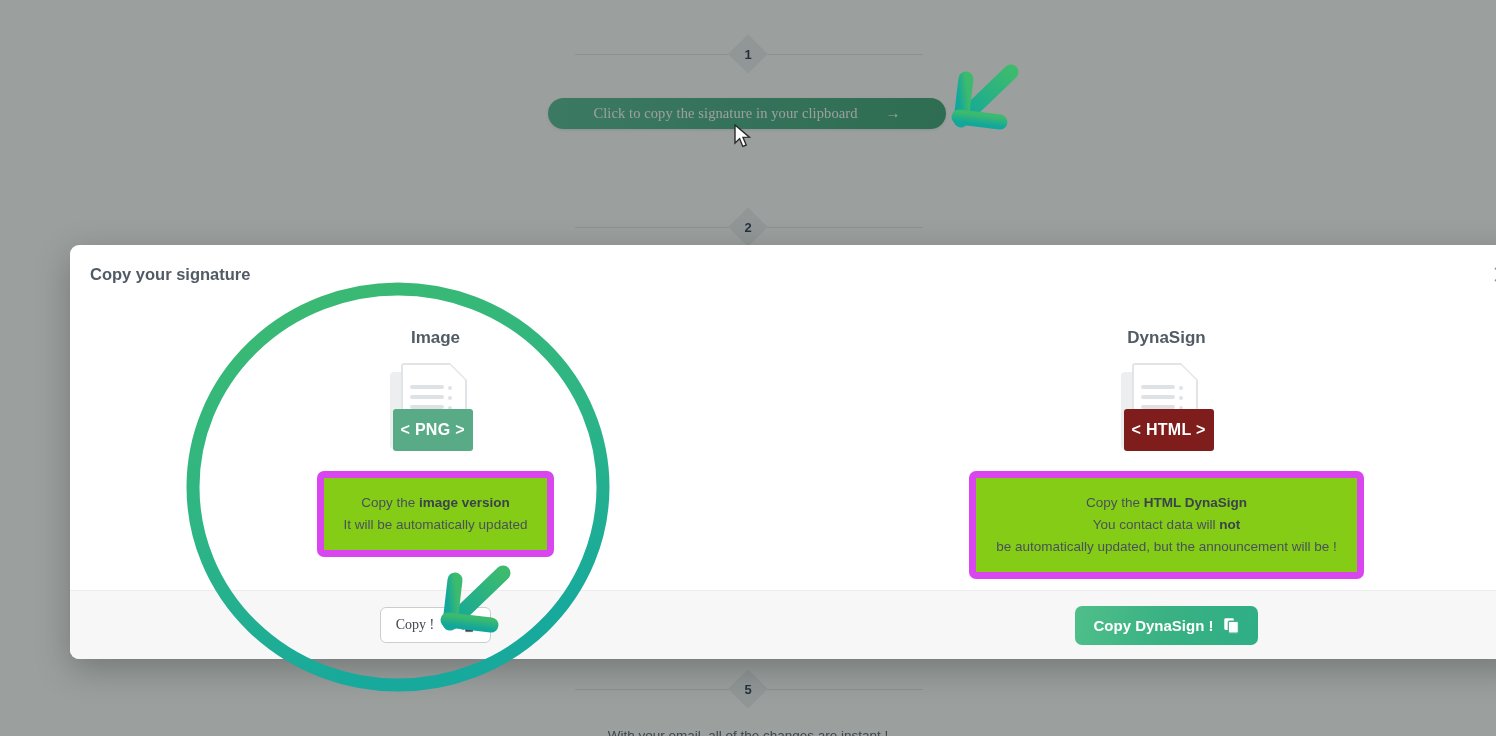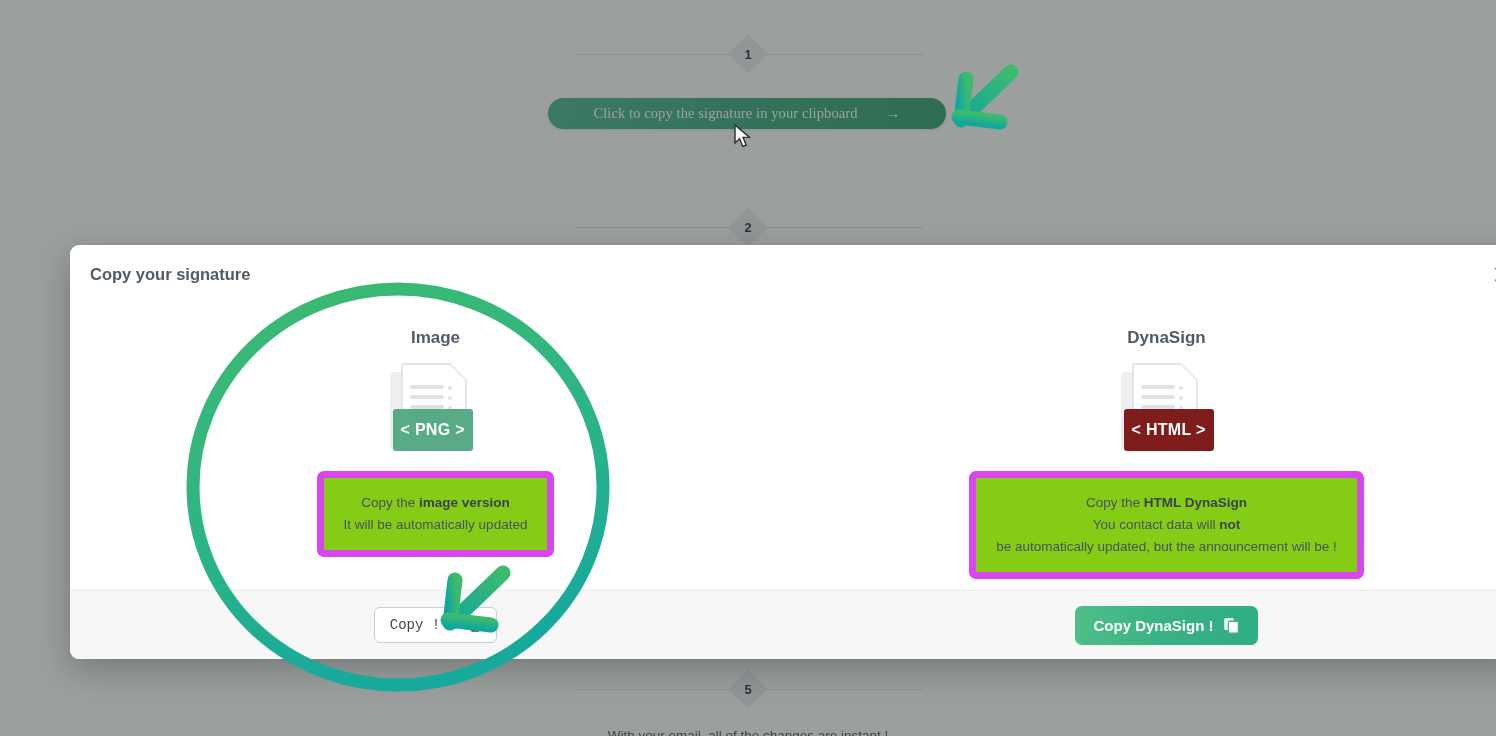--- a/index.html
+++ b/index.html
@@ -231,21 +231,21 @@
   }
   .footer-half {
     flex: 1 1 50%;
     display: flex; align-items: center; justify-content: center;
   }
   #copy-image-btn {
     background: #ffffff;
     border: 1px solid #c9ced3;
     border-radius: 6px;
     padding: 9px 15px;
-    font-family: Liberation Mono, monospace;
+    font-family: Liberation Serif, serif;
     font-size: 14px;
     color: #3f474f;
     cursor: pointer;
     display: inline-flex; align-items: center; gap: 26px;
   }
   #copy-dyna-btn {
     border: none;
     border-radius: 7px;
     padding: 11px 18px;
     background: linear-gradient(100deg, #4fbf8a 0%, #39b183 50%, #2fae86 100%);

